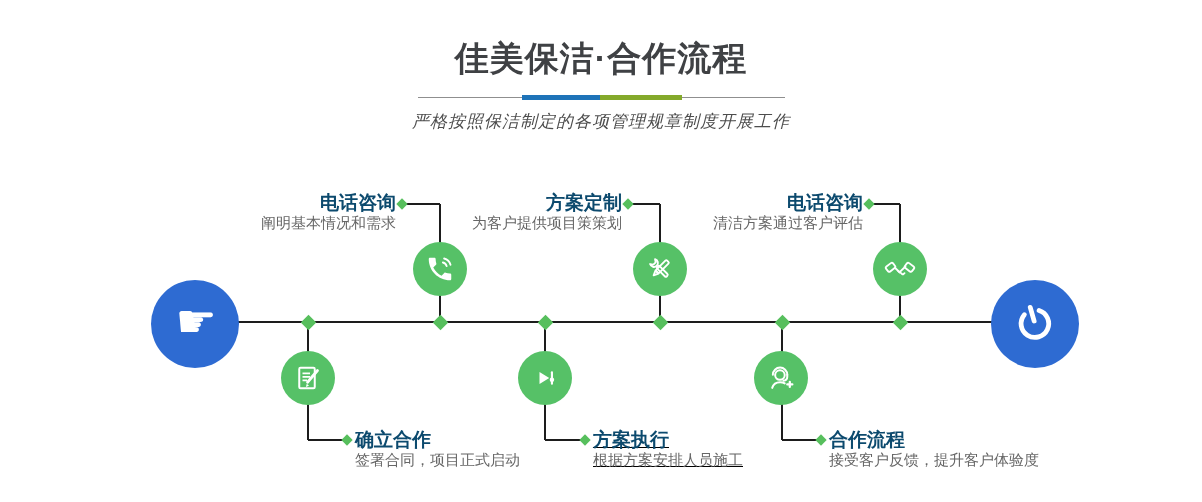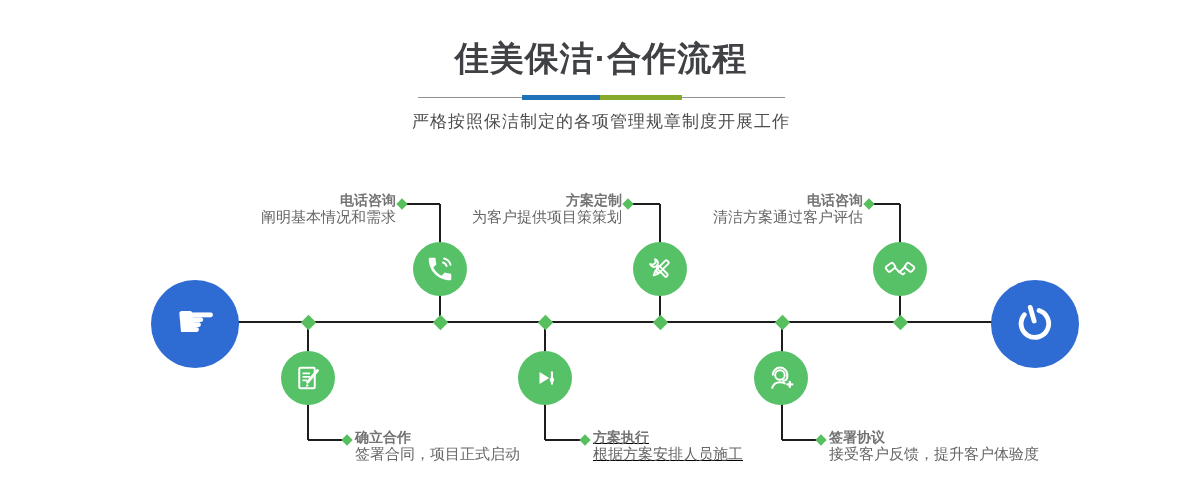--- a/index.html
+++ b/index.html
@@ -5,39 +5,39 @@
   html,body{margin:0;padding:0;background:#fff;}
   .stage{position:relative;width:1202px;height:502px;background:#fff;overflow:hidden;
          font-family:"Liberation Sans","DejaVu Sans",sans-serif;border-radius:18px;}
   
   .main-title{position:absolute;top:36px;left:0;width:100%;text-align:center;
               font-size:34px;font-weight:bold;color:#3f4144;letter-spacing:1px;}
   .divider-thin{position:absolute;top:97px;left:418px;width:367px;height:1px;background:#8f8f8f;}
   .divider-blue{position:absolute;top:95px;left:522px;width:78px;height:5px;background:#1e73b8;}
   .divider-green{position:absolute;top:95px;left:600px;width:82px;height:5px;background:#84a92b;}
   .sub-title{position:absolute;top:110px;left:0;width:100%;text-align:center;
-             font-size:17px;color:#4d4d4d;letter-spacing:1px;}
+             font-size:17px;color:#4d4d4d;letter-spacing:1px;font-style:italic;}
   
   .hline,.vline{position:absolute;background:#1d1d1d;z-index:1;}
   .hline{height:2px;}
   .vline{width:2px;}
   
   .diamond{position:absolute;background:#57bf5d;transform:rotate(45deg);z-index:2;}
   .diamond.big{width:11px;height:11px;}
   .diamond.small{width:8px;height:8px;}
   
   .circle{position:absolute;border-radius:50%;display:flex;align-items:center;
           justify-content:center;z-index:3;}
   .circle.green{width:54px;height:54px;background:#56c167;}
   .circle.blue{width:88px;height:88px;background:#2e6bd2;}
   .hand-glyph{font-family:"DejaVu Sans",sans-serif;font-size:46px;color:#fff;line-height:1;
               transform:translate(1px,-3px);}
   
   .step-label{position:absolute;z-index:4;}
-  .step-label .t{font-size:14px;font-weight:600;color:#737373;line-height:1.15;}
+  .step-label .t{font-size:19px;font-weight:600;color:#0c4a6e;line-height:1.15;}
   .step-label .d{font-size:15px;color:#666;line-height:1.2;}
   .align-r{text-align:right;}
   .align-l{text-align:left;}
 </style>
 </head>
 <body>
 
 <div class="stage">
 
   <div class="main-title">佳美保洁·合作流程</div>
@@ -167,17 +167,17 @@
 
   <div class="step-label align-l" style="left:355px;top:429px;">
     <div class="t">确立合作</div>
     <div class="d">签署合同，项目正式启动</div>
   </div>
   <div class="step-label align-l" style="left:593px;top:429px;text-decoration:underline;">
     <div class="t">方案执行</div>
     <div class="d">根据方案安排人员施工</div>
   </div>
   <div class="step-label align-l" style="left:829px;top:429px;">
-    <div class="t">签署协议</div>
+    <div class="t">合作流程</div>
     <div class="d">接受客户反馈，提升客户体验度</div>
   </div>
 
 </div>
 
 </body></html>

